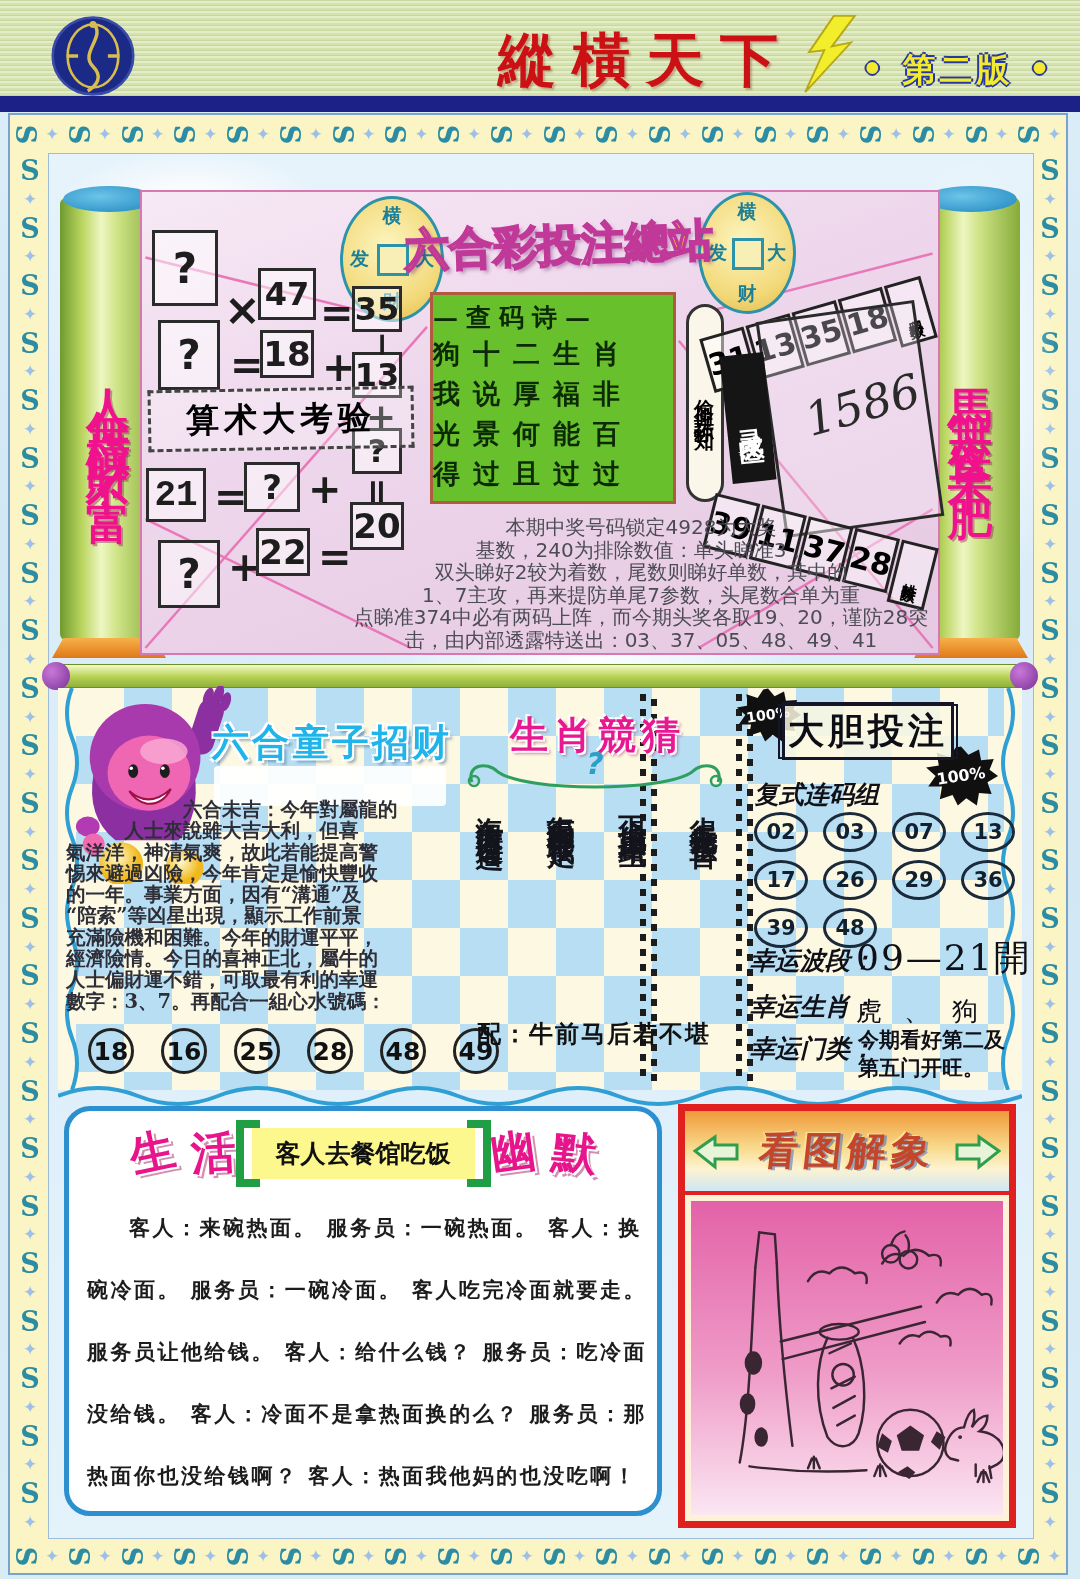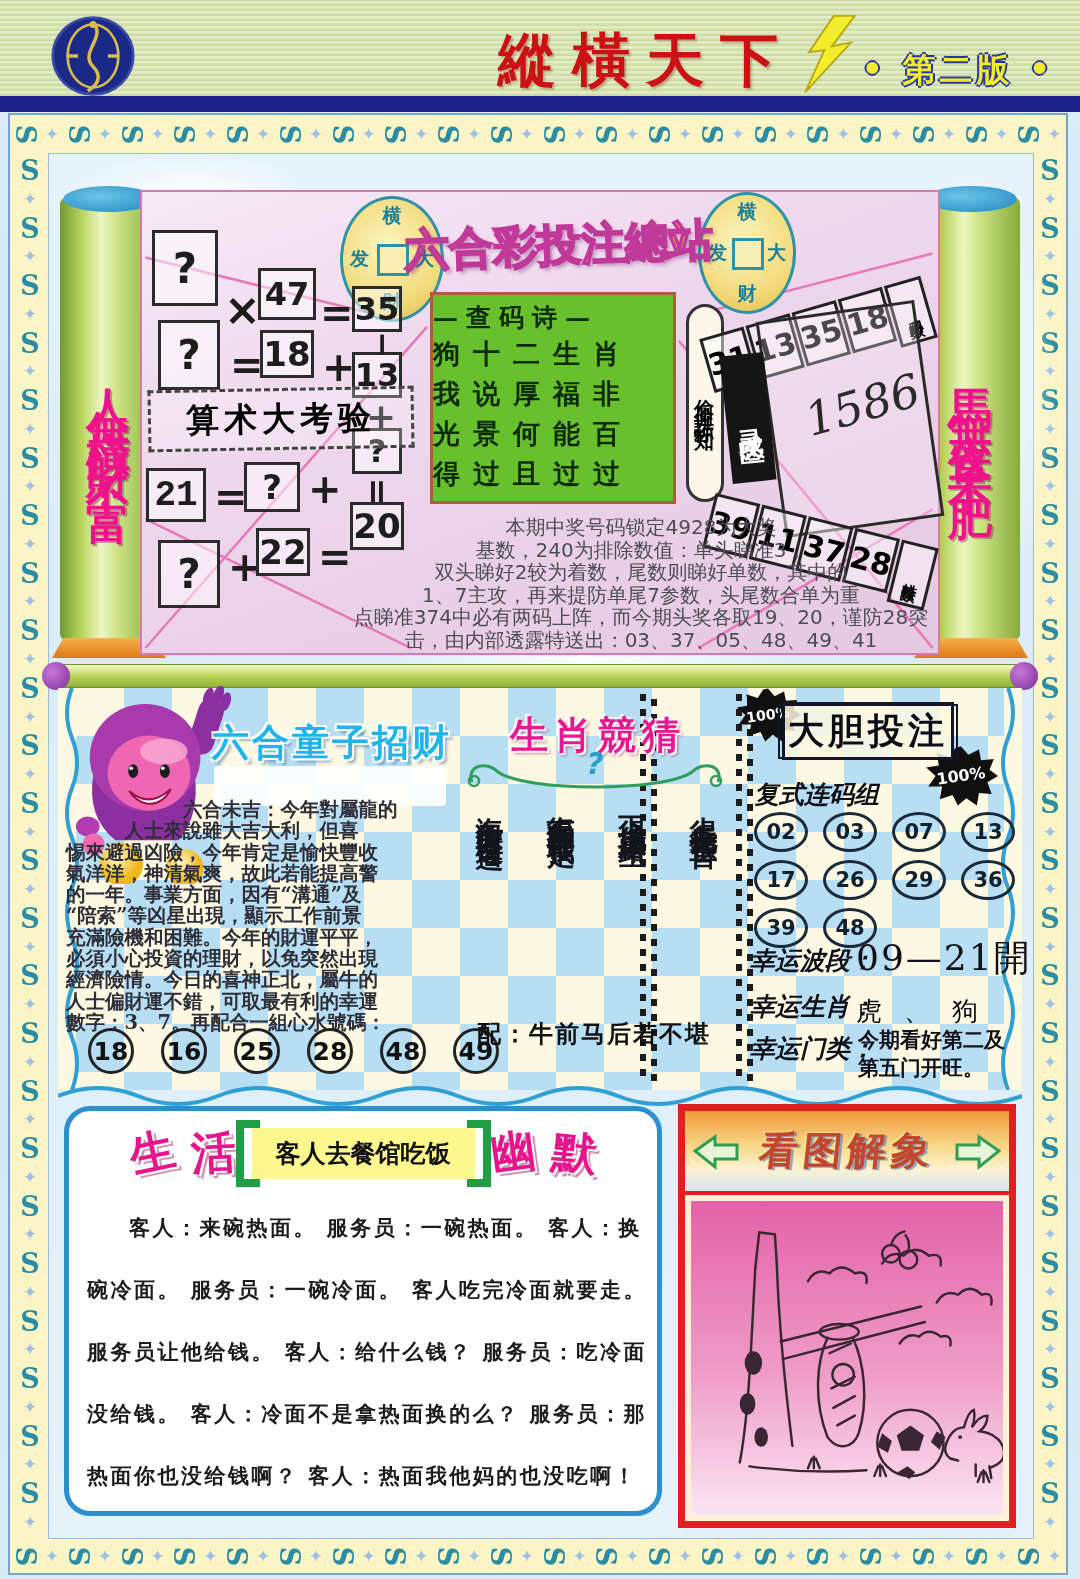--- a/index.html
+++ b/index.html
@@ -515,26 +515,25 @@
     <circle cx="26" cy="160" r="11" fill="#f06ab0"></circle>
     <circle cx="54" cy="180" r="22" fill="url(#gold)"></circle>
     <circle cx="118" cy="184" r="19" fill="url(#gold)"></circle>
   </svg>
 
   <div class="boy-title">六合童子招财</div>
   <div class="white-box"></div>
   <div class="boy-para">
     <div>　　　　　　六合未吉：今年對屬龍的</div>
     <div>　　　人士來說雖大吉大利，但喜</div>
+    <div>氣洋洋，神清氣爽，故此若能提高警</div>
     <div>惕來避過凶險，今年肯定是愉快豐收</div>
-    <div>氣洋洋，神清氣爽，故此若能提高警</div>
     <div>的一年。事業方面，因有“溝通”及</div>
     <div>“陪索”等凶星出現，顯示工作前景</div>
     <div>充滿險機和困難。今年的財運平平，</div>
-    <div>必須小心投資的理財，以免突然出現</div>
     <div>經濟險情。今日的喜神正北，屬牛的</div>
     <div>人士偏財運不錯，可取最有利的幸運</div>
     <div>數字：3、7。再配合一組心水號碼：</div>
   </div>
   <div class="boy-nums">
     <div class="cnum">18</div>
     <div class="cnum">16</div>
     <div class="cnum">25</div>
     <div class="cnum">28</div>
     <div class="cnum">48</div>

